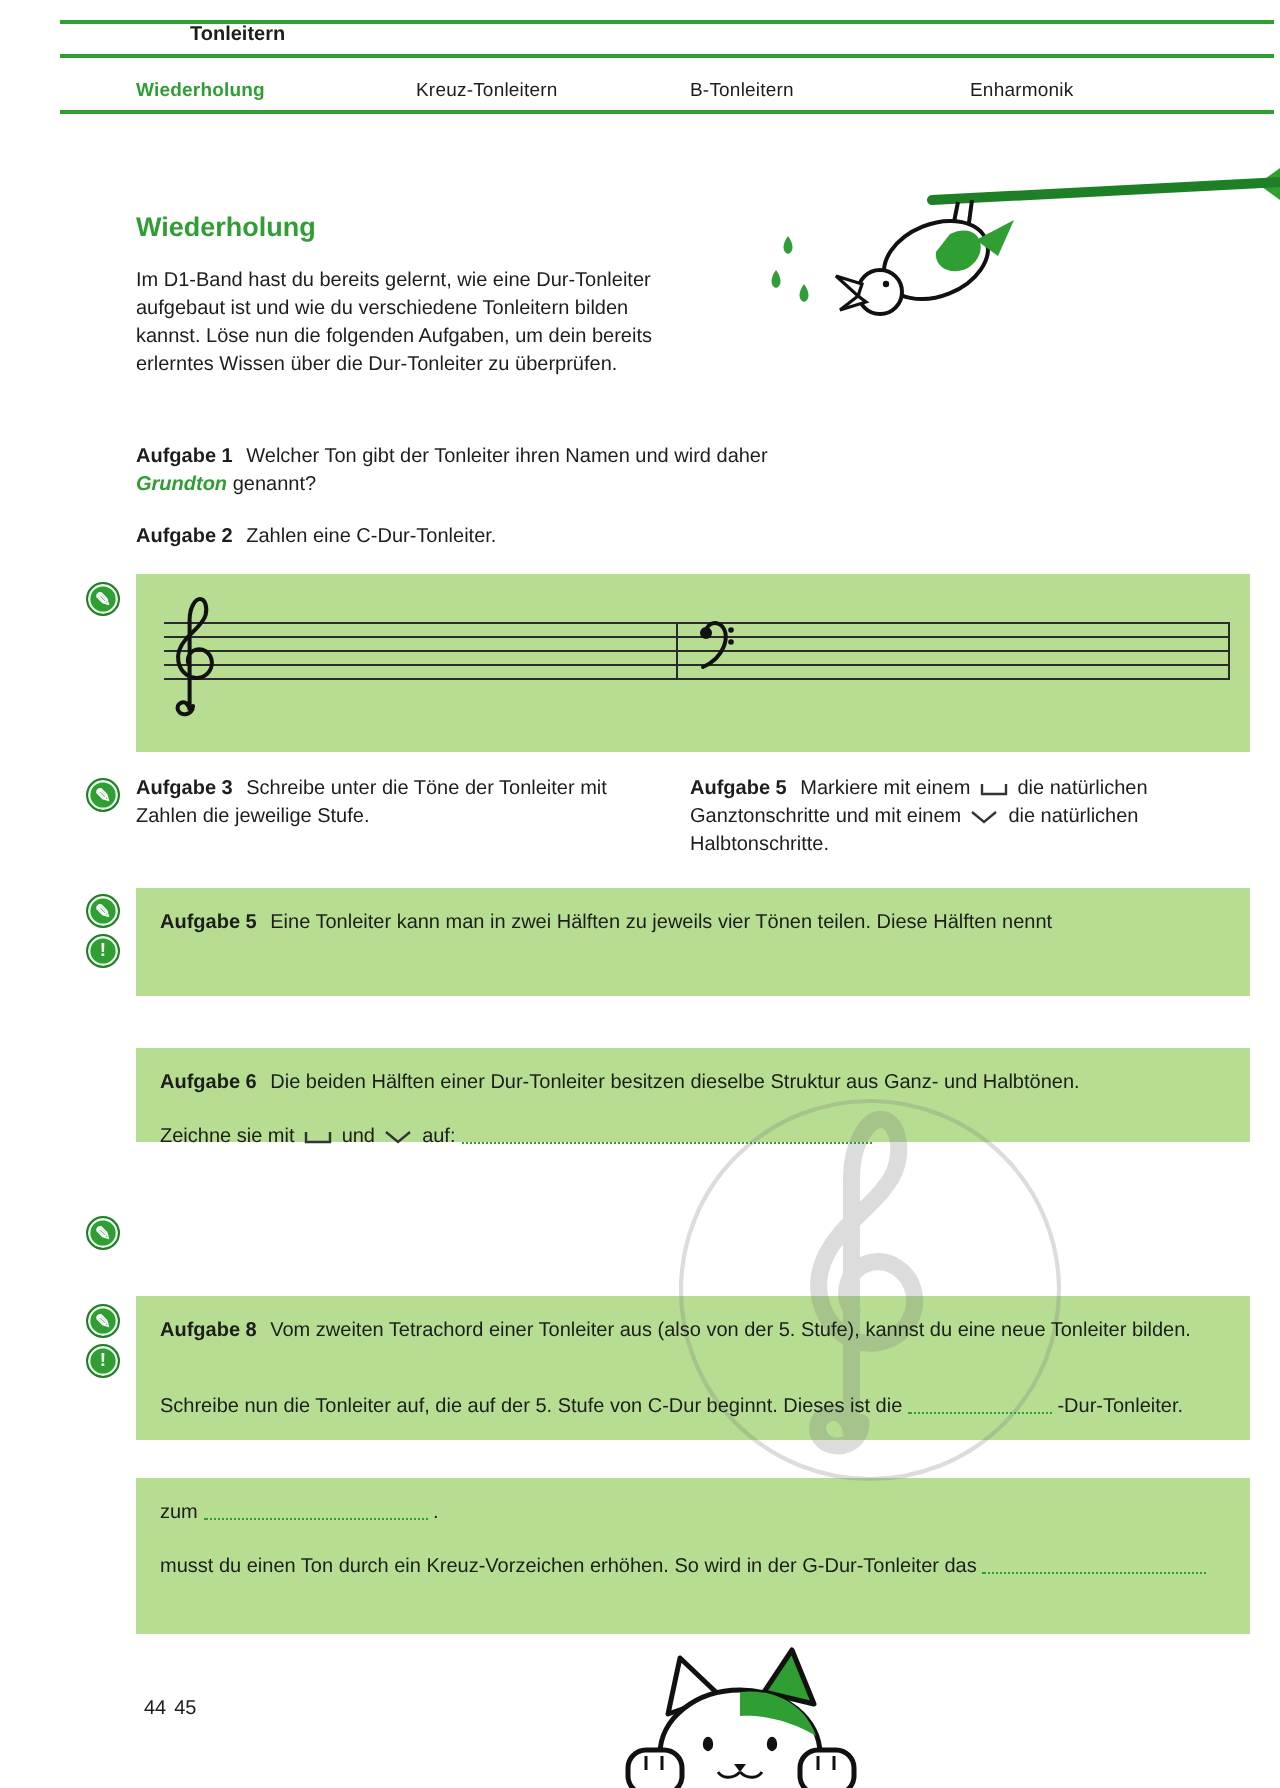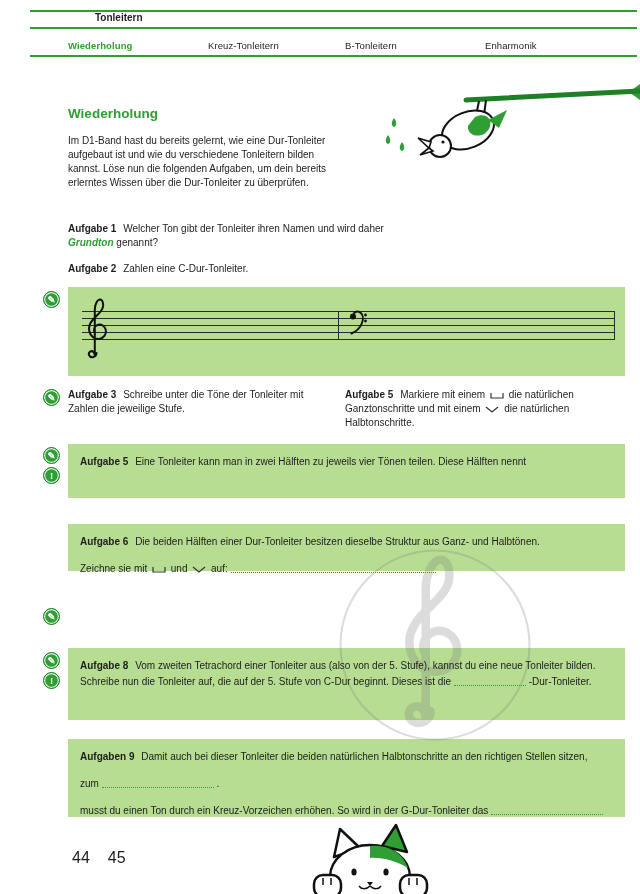--- a/index.html
+++ b/index.html
@@ -36,21 +36,21 @@
   .staff-box{top:287px;height:89px}
   .staff-lines{position:absolute;left:14px;right:10px;top:24px;height:29px;
     background:repeating-linear-gradient(to bottom,#2b2b2b 0 1px,transparent 1px 7px)}
   .barline{position:absolute;top:24px;width:1px;height:29px;background:#2b2b2b}
   .treble{position:absolute;left:16px;top:10px;width:26px;height:66px}
   .bass{position:absolute;left:280px;top:22px;width:20px;height:27px}
   .sym{vertical-align:-1px;margin:0 2px}
   .watermark{position:absolute;left:330px;top:540px;width:210px;height:210px;opacity:.25;z-index:2;pointer-events:none}
   .bird{position:absolute;left:380px;top:82px;width:260px;height:95px;z-index:1}
   .cat{position:absolute;left:300px;top:823px;width:145px;height:71px;z-index:1}
-  .footer{position:absolute;left:72px;top:849px;font-size:16px;display:flex;gap:18px}
+  .footer{position:absolute;left:72px;top:849px;font-size:10px;display:flex;gap:4px}
 </style>
 </head>
 <body>
 
 <div class="page">
 
   <div class="rule" style="top:10px"></div>
   <div class="header-title">Tonleitern</div>
   <div class="rule" style="top:27px"></div>
 
@@ -172,38 +172,34 @@
   </div>
 
   <div class="margin-icon" style="top:652px">
     <span>✎</span>
   </div>
   <div class="margin-icon" style="top:672px">
     <span>!</span>
   </div>
   <div class="green-box" style="top:648px;height:72px">
     <div class="box-inner">
-      <div class="box-line" style="margin-bottom:3px">
+      <div class="box-line" style="margin-bottom:25px">
         <span class="task-label">Aufgabe 8</span>
         <span>Vom zweiten Tetrachord einer Tonleiter aus (also von der 5. Stufe), kannst du eine neue Tonleiter bilden.</span>
       </div>
       <div class="box-line">
         <span>Schreibe nun die Tonleiter auf, die auf der 5. Stufe von C-Dur beginnt. Dieses ist die</span>
         <span class="blank" style="width:72px"></span>
         <span>-Dur-Tonleiter.</span>
       </div>
     </div>
   </div>
 
   <div class="green-box" style="top:739px;height:78px">
     <div class="box-inner">
-      <div class="box-line">
-        <span class="task-label">Aufgaben 9</span>
-        <span>Damit auch bei dieser Tonleiter die beiden natürlichen Halbtonschritte an den richtigen Stellen sitzen,</span>
-      </div>
       <div class="box-line">
         <span>zum</span>
         <span class="blank" style="width:112px"></span>
         <span>.</span>
       </div>
       <div class="box-line">
         <span>musst du einen Ton durch ein Kreuz-Vorzeichen erhöhen. So wird in der G-Dur-Tonleiter das</span>
         <span class="blank" style="width:112px"></span>
       </div>
     </div>

